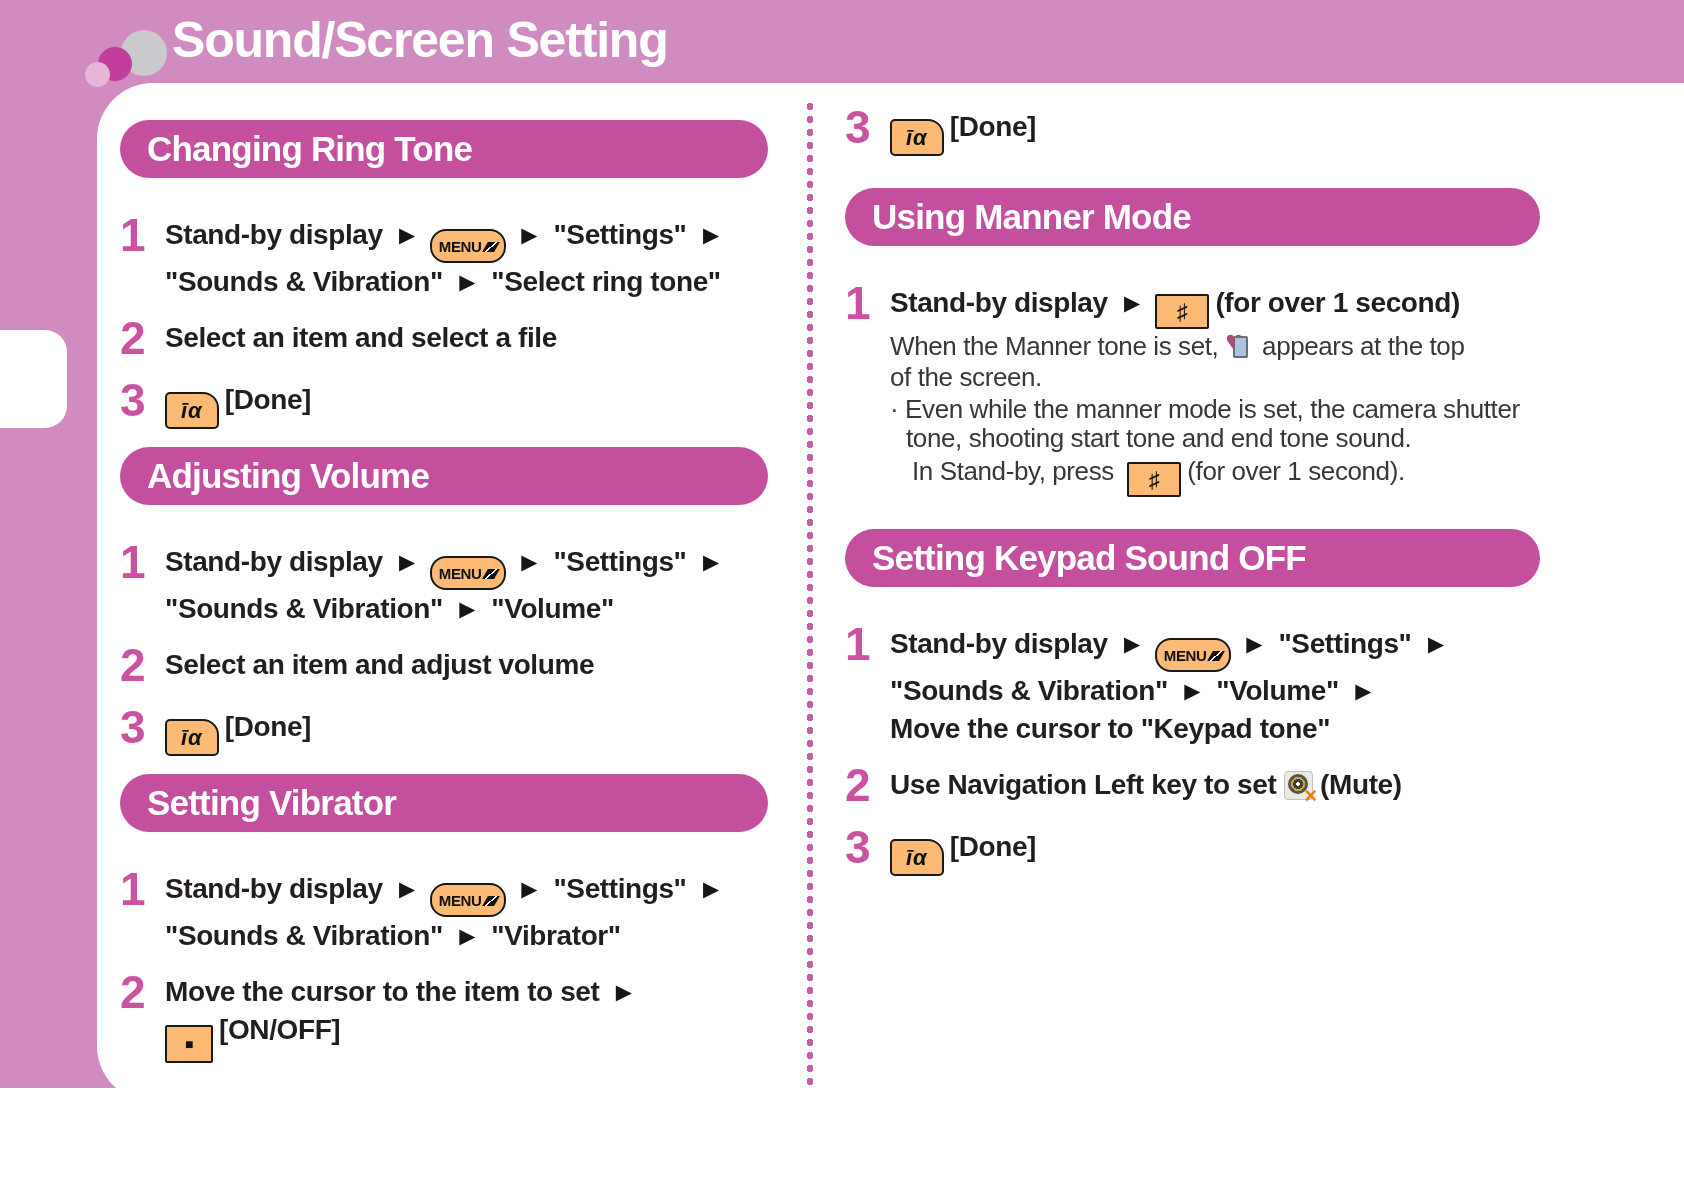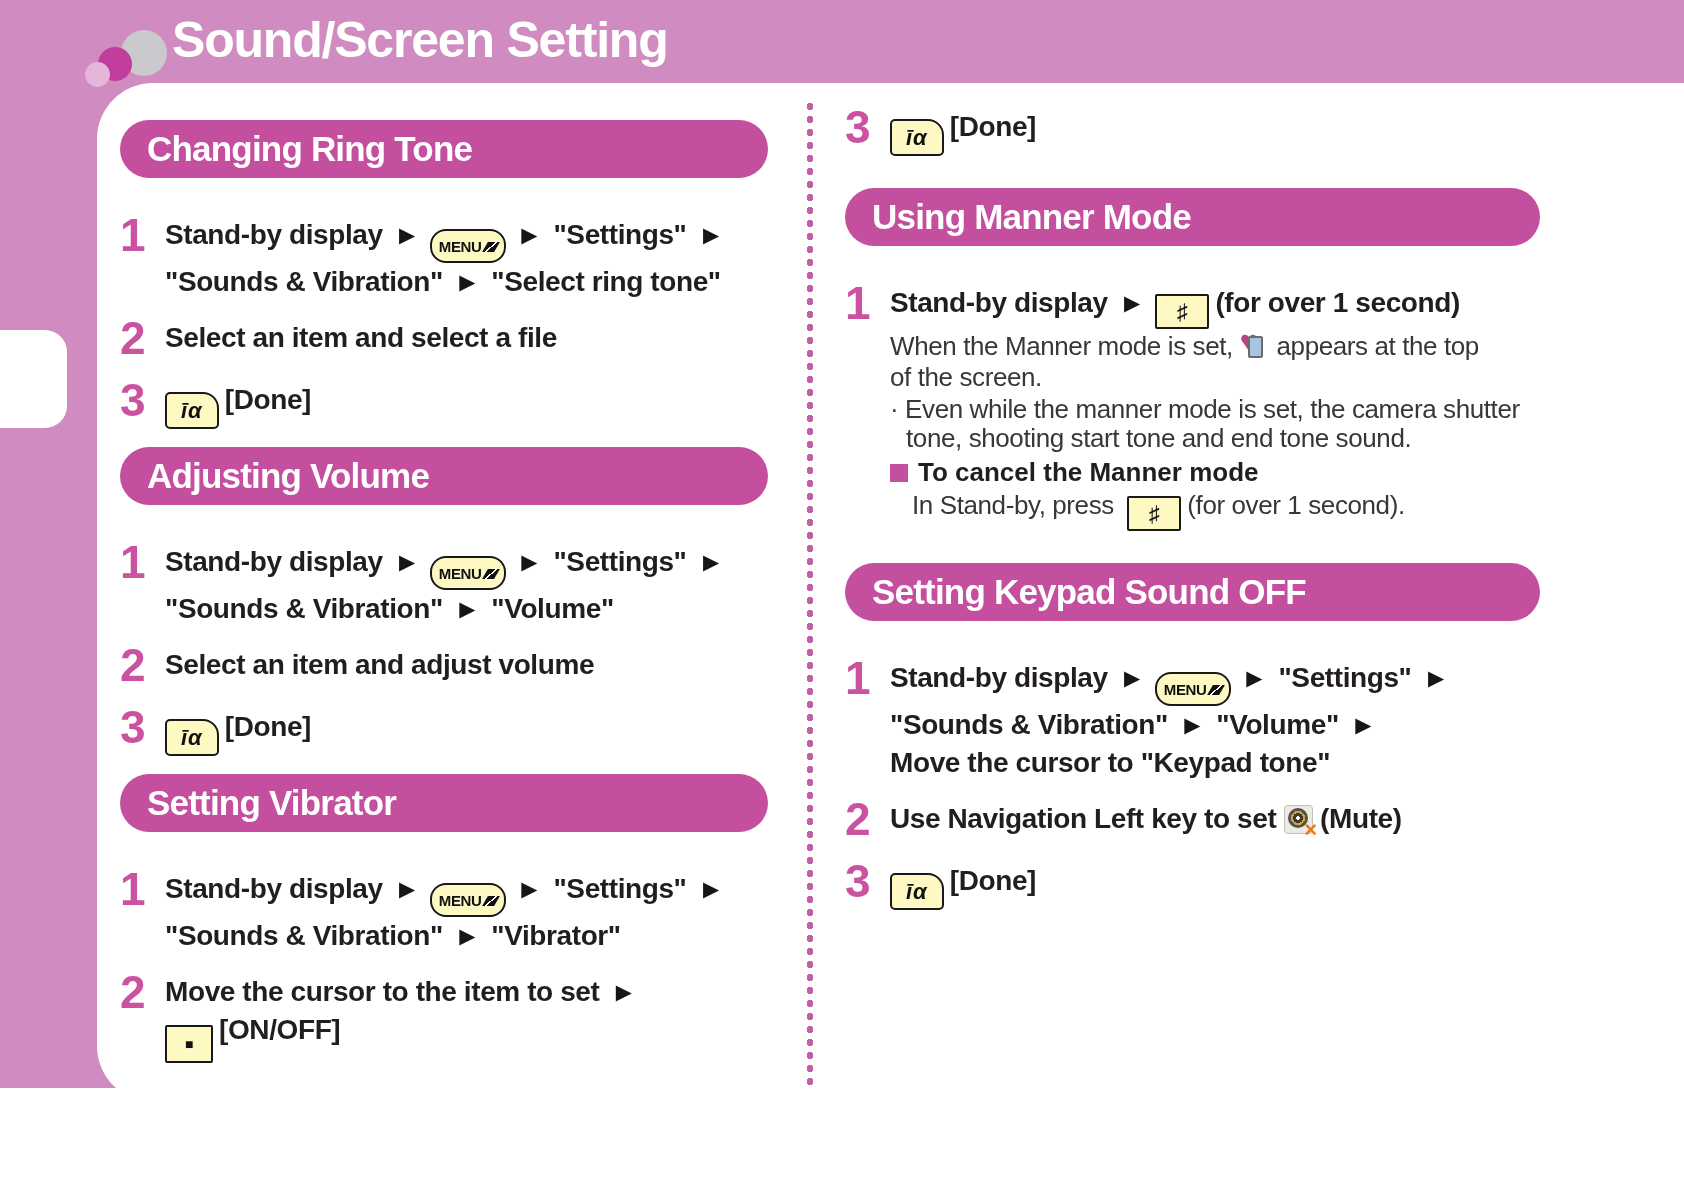--- a/index.html
+++ b/index.html
@@ -31,21 +31,21 @@
        letter-spacing:-2px;}
   .body{padding-top:4px;flex:1;}
   .l-main{font-weight:bold;font-size:28px;line-height:38px;letter-spacing:-0.4px;color:#221e1f;}
   .l-plain{font-size:26px;line-height:31px;letter-spacing:-0.4px;color:#3a3637;margin-top:2px;}
   .l-bullet{font-size:26px;line-height:29px;letter-spacing:-0.4px;color:#3a3637;
             padding-left:16px;text-indent:-16px;margin-top:2px;}
   .l-subhead{font-size:26px;line-height:30px;font-weight:bold;color:#221e1f;margin-top:4px;}
   .l-indent{font-size:26px;line-height:33px;letter-spacing:-0.4px;color:#3a3637;
             padding-left:22px;margin-top:2px;}
   .arrow{font-size:21px;margin:0 9px;vertical-align:2px;color:#191516;}
-  .key{display:inline-block;border:2.5px solid #191919;background:#fef9c3;line-height:1;margin:0 6px;
+  .key{display:inline-block;border:2.5px solid #191919;background:#fdba74;line-height:1;margin:0 6px;
        font-weight:bold;color:#111;box-sizing:border-box;text-align:center;white-space:nowrap;}
   .key-menu{border-radius:16px;font-size:15px;padding:8px 7px 7px;vertical-align:-8px;}
   .key-menu::after{content:'';display:inline-block;width:12px;height:10px;margin-left:4px;
        background:linear-gradient(115deg,#111 44%,#fff 44% 56%,#111 56%);transform:skewX(-30deg);}
   .key-ia{border-radius:5px 16px 5px 5px;font-size:22px;font-style:italic;padding:6px 14px 5px;
        vertical-align:-9px;margin-left:0;letter-spacing:1px;}
   .key-hash{border-radius:2px;font-size:22px;padding:5px 20px 4px;vertical-align:-7px;}
   .key-center{border-radius:2px;font-size:14px;padding:10px 18px;vertical-align:-10px;margin-left:0;}
   .sq{display:inline-block;width:18px;height:18px;background:#c44f9e;margin-right:10px;vertical-align:-1px;}
   .pict{display:inline-block;position:relative;vertical-align:-6px;}
@@ -151,23 +151,22 @@
             <div class="l-main"><span class="key key-ia">īα</span><span>[Done]</span></div>
           </div>
         </div>
       </div>
       <div class="section">
         <div class="pill">Using Manner Mode</div>
         <div class="step">
           <span class="num">1</span>
           <div class="body">
             <div class="l-main"><span>Stand-by display </span><span class="arrow">▶</span><span class="key key-hash">♯</span><span>(for over 1 second)</span></div>
-            <div class="l-plain"><span>When the Manner mode is set, </span><span class="pict pict-manner"></span><span> appears at the top</span><br><span>of the screen.</span></div>
+            <div class="l-plain"><span>When the Manner tone is set, </span><span class="pict pict-manner"></span><span> appears at the top</span><br><span>of the screen.</span></div>
             <div class="l-bullet"><span>·</span><span> Even while the manner mode is set, the camera shutter</span><br><span>tone, shooting start tone and end tone sound.</span></div>
-            <div class="l-subhead"><span class="sq"></span><span>To cancel the Manner mode</span></div>
             <div class="l-indent"><span>In Stand-by, press </span><span class="key key-hash">♯</span><span>(for over 1 second).</span></div>
           </div>
         </div>
       </div>
       <div class="section">
         <div class="pill">Setting Keypad Sound OFF</div>
         <div class="step">
           <span class="num">1</span>
           <div class="body">
             <div class="l-main"><span>Stand-by display </span><span class="arrow">▶</span><span class="key key-menu">MENU</span><span class="arrow">▶</span><span> "Settings" </span><span class="arrow">▶</span><br><span>"Sounds &amp; Vibration" </span><span class="arrow">▶</span><span> "Volume" </span><span class="arrow">▶</span><br><span>Move the cursor to "Keypad tone"</span></div>

